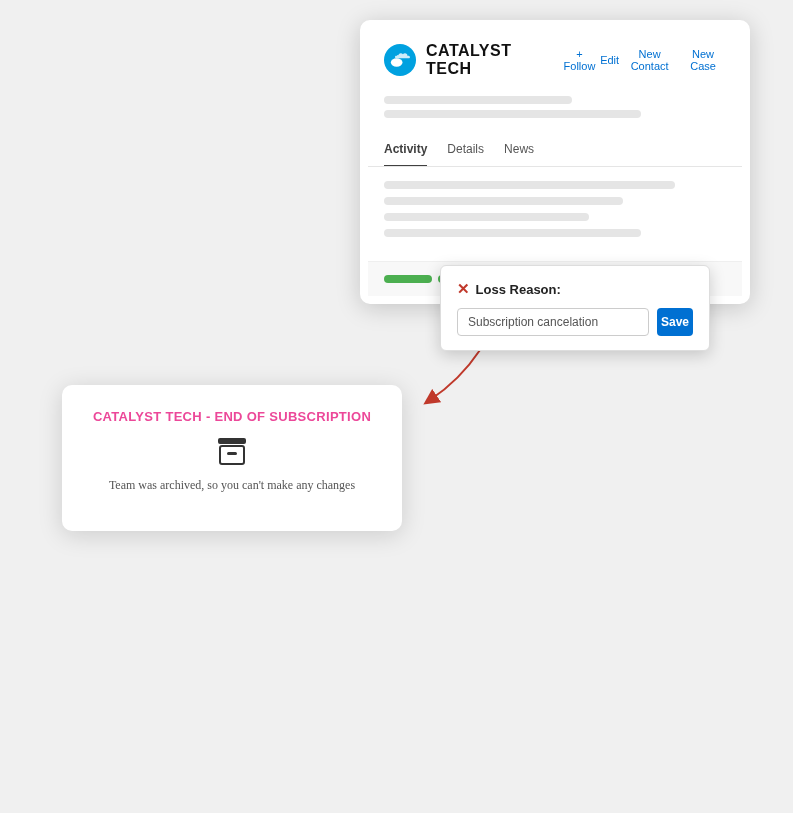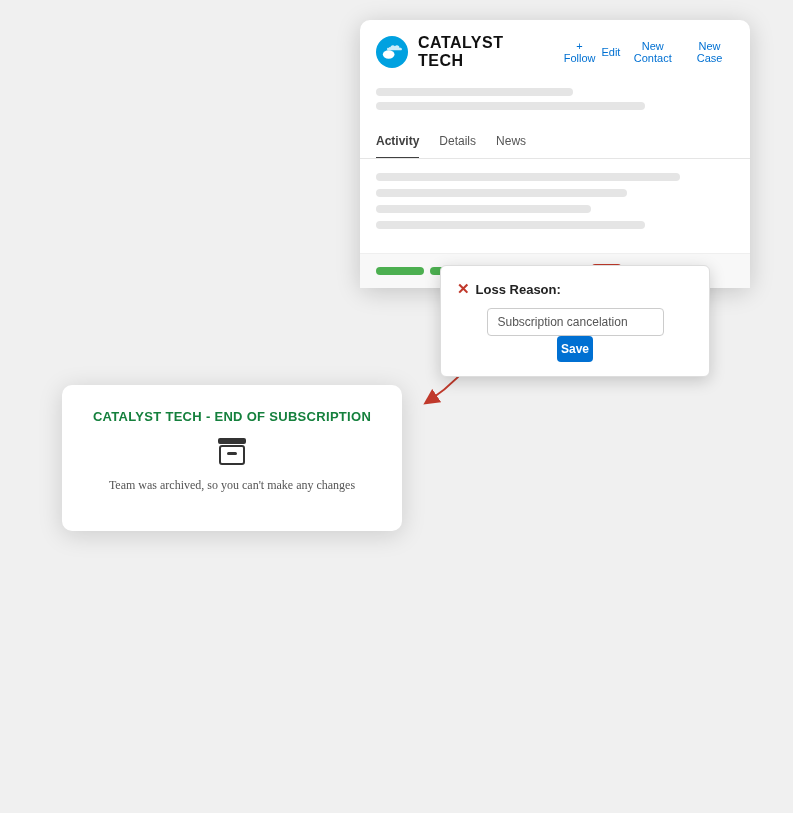--- a/index.html
+++ b/index.html
@@ -14,21 +14,21 @@
 
     
     .sf-card {
       position: absolute;
       top: 20px;
       left: 360px;
       width: 390px;
       background: #fff;
       border-radius: 10px;
       box-shadow: 0 4px 24px rgba(0,0,0,0.18);
-      padding: 0;
+      padding: 8px;
       overflow: visible;
     }
 
     .sf-header {
       display: flex;
       align-items: center;
       padding: 14px 16px 10px 16px;
       gap: 10px;
       border-bottom: none;
     }
@@ -168,22 +168,21 @@
     }
 
     .loss-x {
       color: #c0392b;
       font-size: 15px;
       font-weight: 700;
     }
 
     .loss-input-row {
       display: flex;
-      align-items: center;
-      flex-direction: column;
+      gap: 8px;
     }
 
     .loss-input {
       flex: 1;
       border: 1px solid #ccc;
       border-radius: 4px;
       padding: 6px 10px;
       font-size: 12px;
       color: #555;
       outline: none;
@@ -222,21 +221,21 @@
       background: #fff;
       border-radius: 10px;
       box-shadow: 0 4px 24px rgba(0,0,0,0.15);
       padding: 24px 24px 20px 24px;
       z-index: 10;
     }
 
     .end-card-title {
       font-size: 13px;
       font-weight: 700;
-      color: #15803d;
+      color: #ec4899;
       letter-spacing: 0.3px;
       text-align: center;
       margin-bottom: 14px;
     }
 
     .end-card-archive-icon {
       display: flex;
       justify-content: center;
       margin-bottom: 12px;
     }

